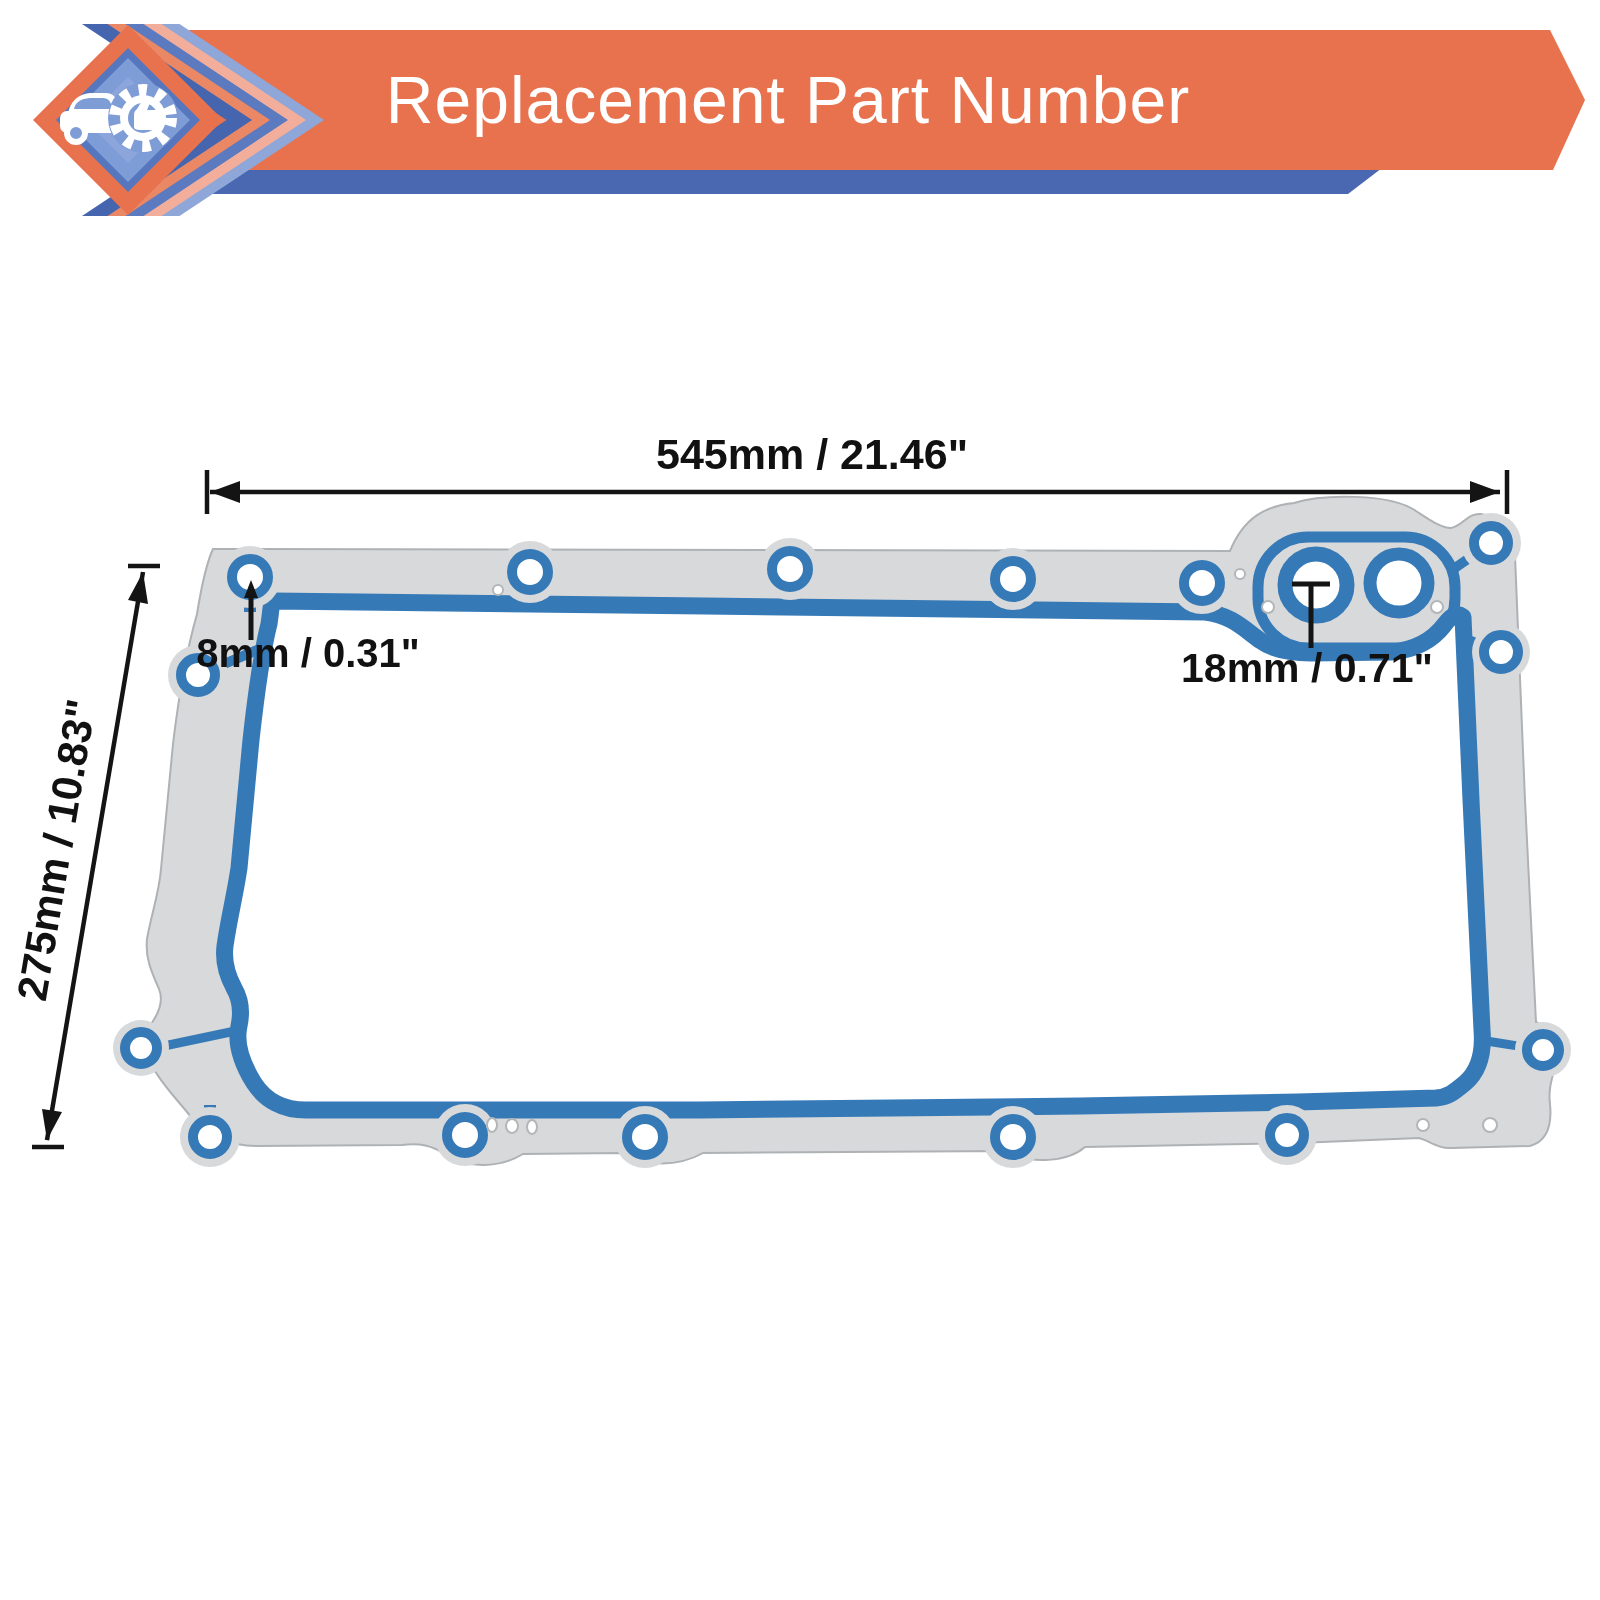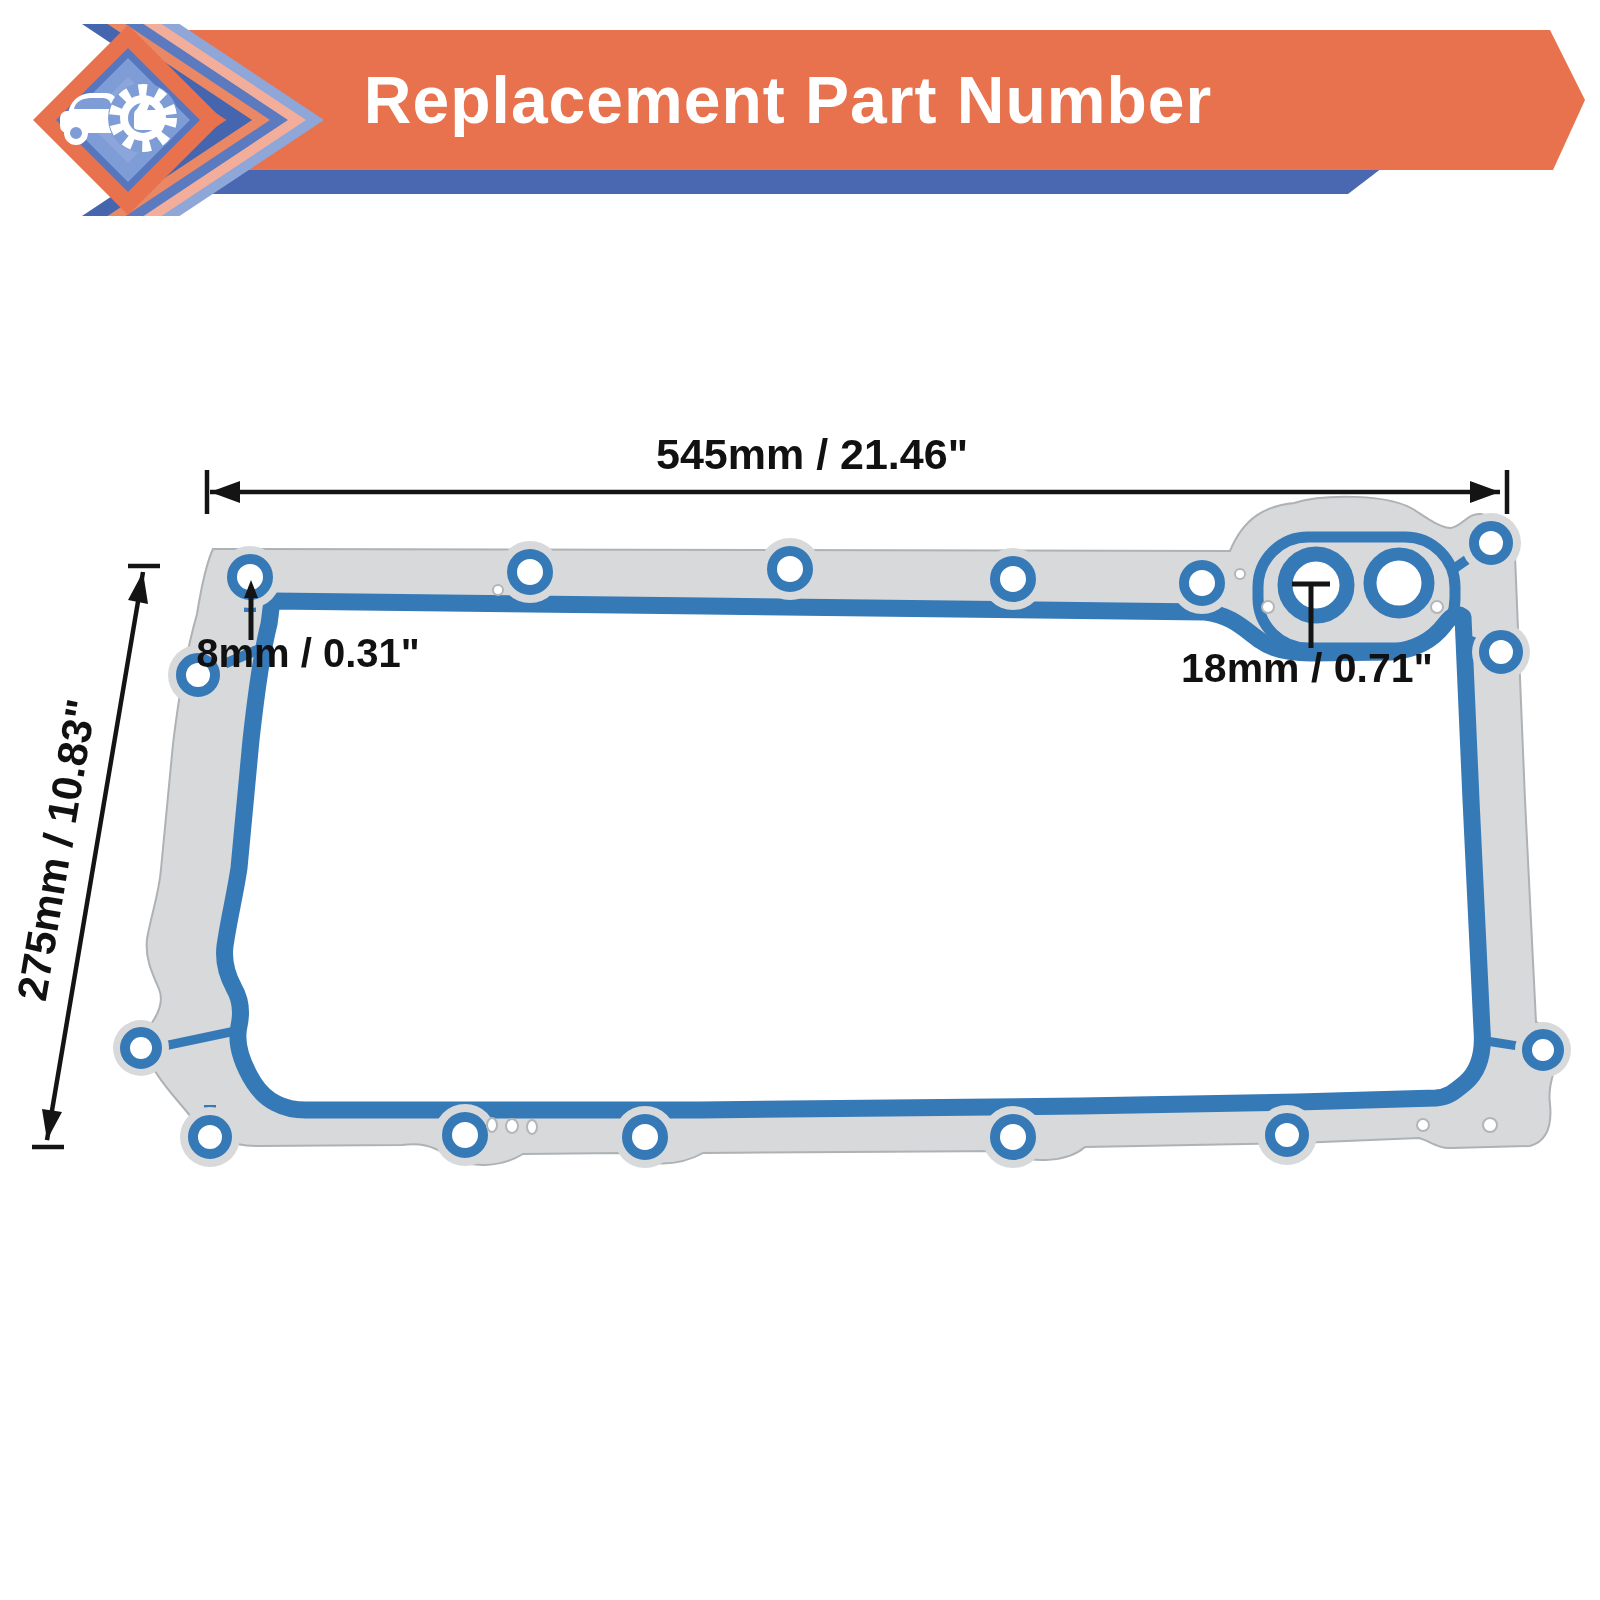--- a/index.html
+++ b/index.html
@@ -10,21 +10,21 @@
   
   .banner{
     position:absolute;left:138px;top:30px;width:1455px;height:140px;
     background:#E8724E;
     clip-path:polygon(0 0,1412px 0,1447px 70px,1415px 140px,0 140px);
     z-index:2;
   }
   .banner-title{
     position:absolute;left:0;top:0;width:1300px;height:140px;
     display:flex;align-items:center;justify-content:center;
-    color:#ffffff;font-size:66px;font-weight:bold;letter-spacing:1px;
+    color:#ffffff;font-size:66px;font-weight:normal;letter-spacing:1px;
     white-space:nowrap;
   }
   .banner-shadow{
     position:absolute;left:150px;top:168px;width:1232px;height:26px;
     background:#4A68B2;
     clip-path:polygon(0 0,1232px 0,1198px 26px,0 26px);
     z-index:1;
   }
   .chevron{
     position:absolute;top:24px;width:170px;height:192px;

